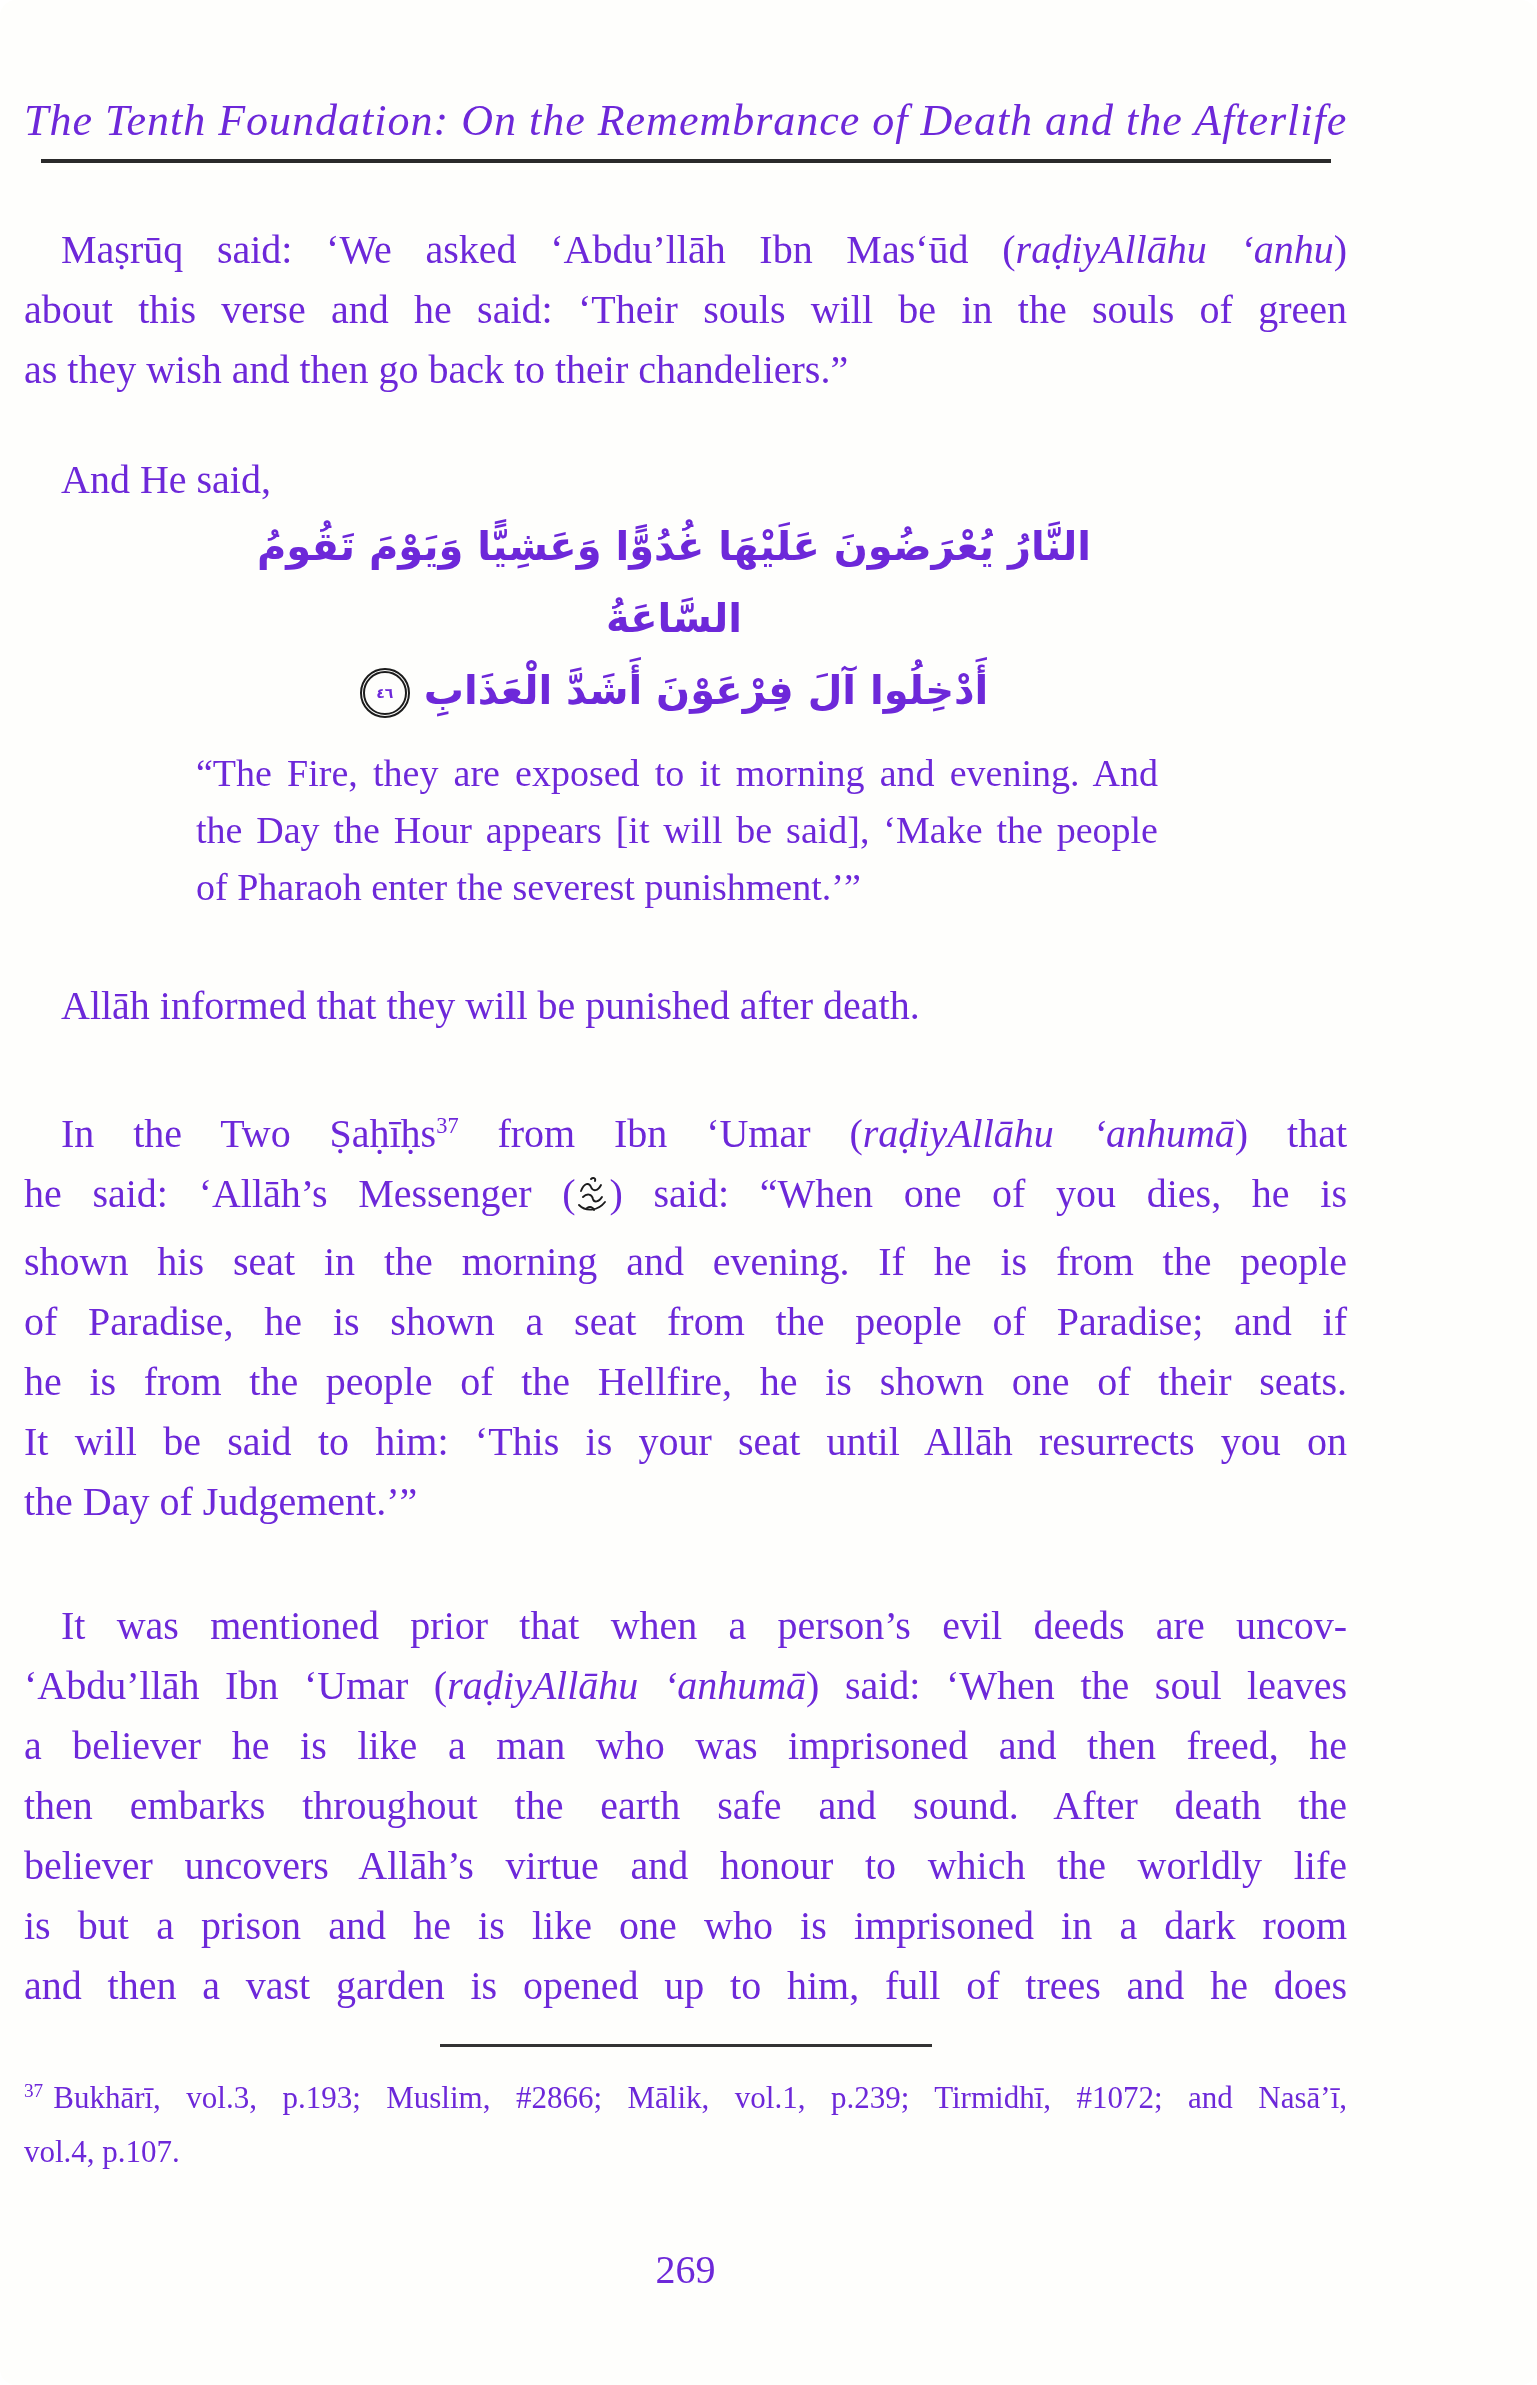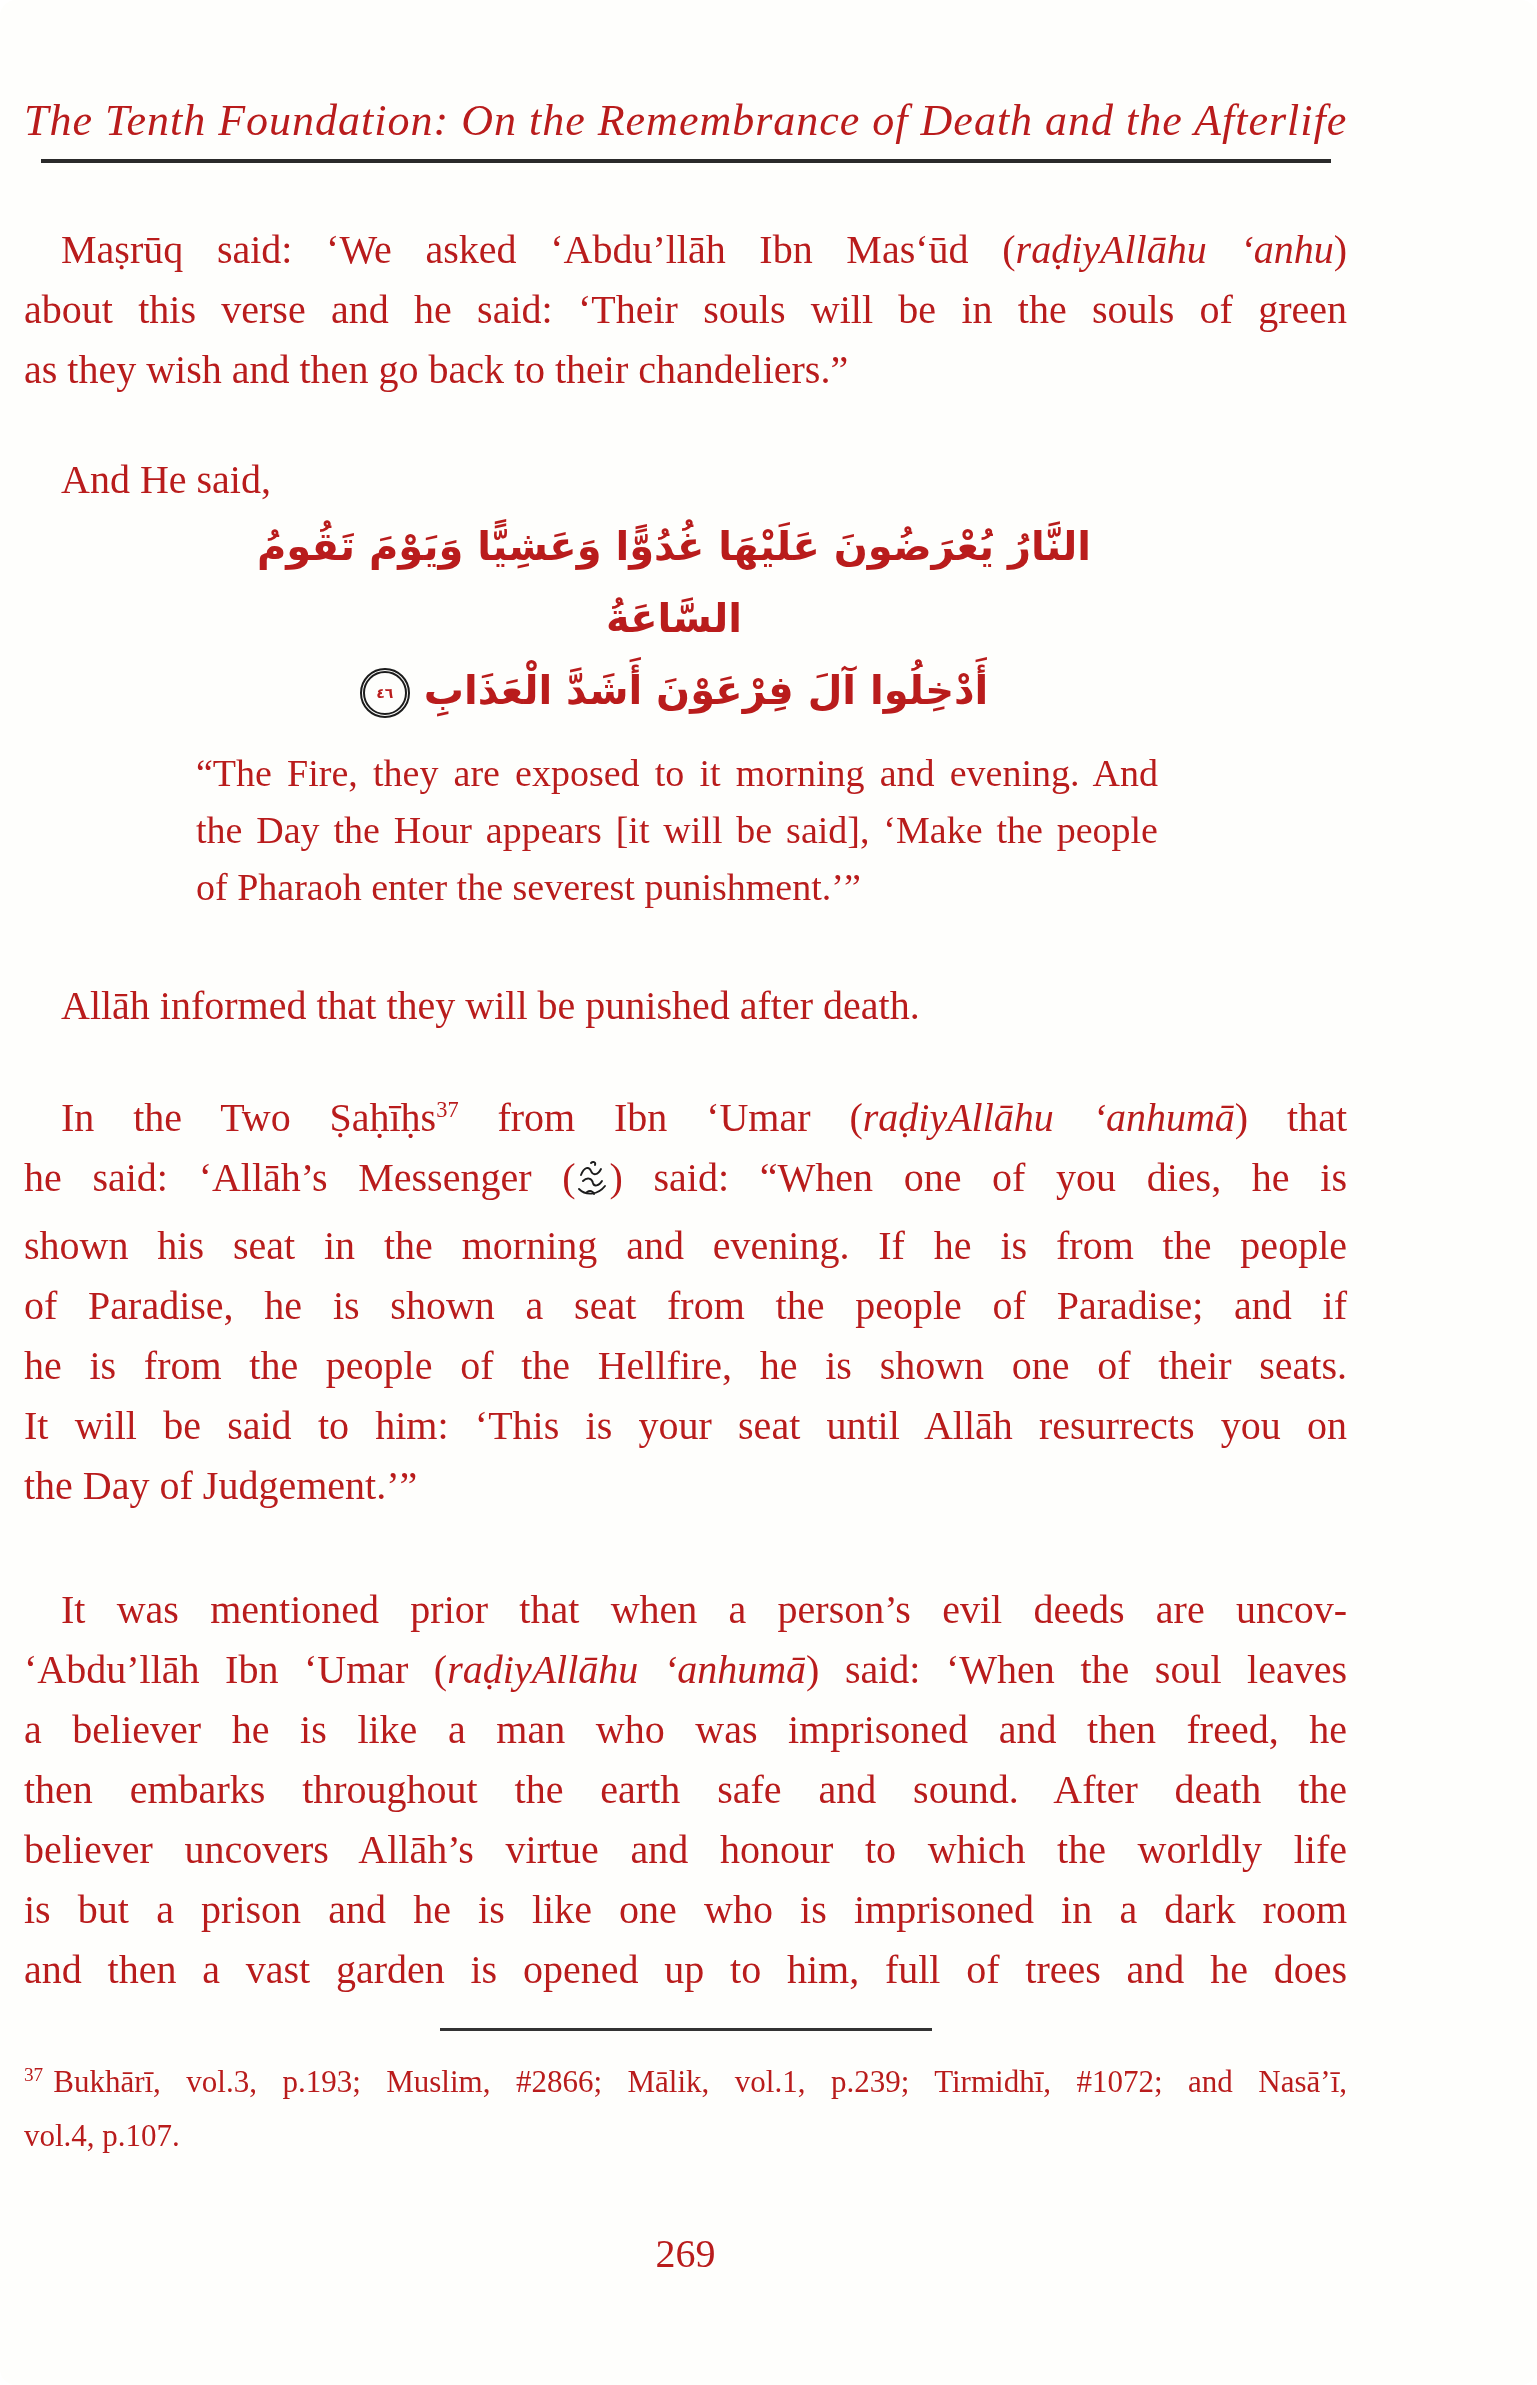--- a/index.html
+++ b/index.html
@@ -1,20 +1,20 @@
 <!DOCTYPE html>
 <html><head>
 <meta charset="utf-8">
 <style>
   html,body{margin:0;padding:0;background:#ffffff;}
   .page{
     position:relative;
     width:1537px;height:2385px;
     background:#fefefc;
-    color:#b91c1c;
+    color:#6d28d9;
     font-family:"Liberation Serif","DejaVu Serif",serif;
     overflow:hidden;
     border-radius:16px;
   }
   .content{margin-left:24px;margin-right:190px;padding-top:95px;}
   .chapter-header{
     font-style:italic;
     font-size:44px;line-height:52px;
     text-align:center;
     letter-spacing:1px;
@@ -45,21 +45,21 @@
     display:inline-flex;align-items:center;justify-content:center;
     width:50px;height:50px;box-sizing:border-box;
     border:5px double #1c1c1c;border-radius:50%;
     font-size:14px;line-height:1;
     margin:0 14px 0 0;vertical-align:middle;
   }
   [data-name="verse-translation"]{margin-top:19px;margin-left:172px;width:962px;}
   .quote .line{font-size:38px;line-height:57px;min-height:57px;}
   .attr{font-size:38px;line-height:57px;text-align:right;}
   [data-name="paragraph-allah-informed"]{margin-top:60px;}
-  [data-name="paragraph-two-sahihs"]{margin-top:52px;}
+  [data-name="paragraph-two-sahihs"]{margin-top:68px;}
   [data-name="paragraph-believer"]{margin-top:64px;}
   .saw{display:inline-block;vertical-align:-8px;}
   .footnote-sep{margin-top:28px;border:0;border-top:3px solid #333;width:492px;}
   .footnote{margin-top:24px;font-size:31px;line-height:54px;}
   .fn-line{text-align:justify;text-align-last:justify;}
   .fn-line.final{text-align-last:left;}
   .fn-sup{font-size:0.62em;vertical-align:super;line-height:0;padding-right:10px;}
   .page-number{margin-top:66px;text-align:center;font-size:40px;line-height:50px;}
 </style>
 </head>

